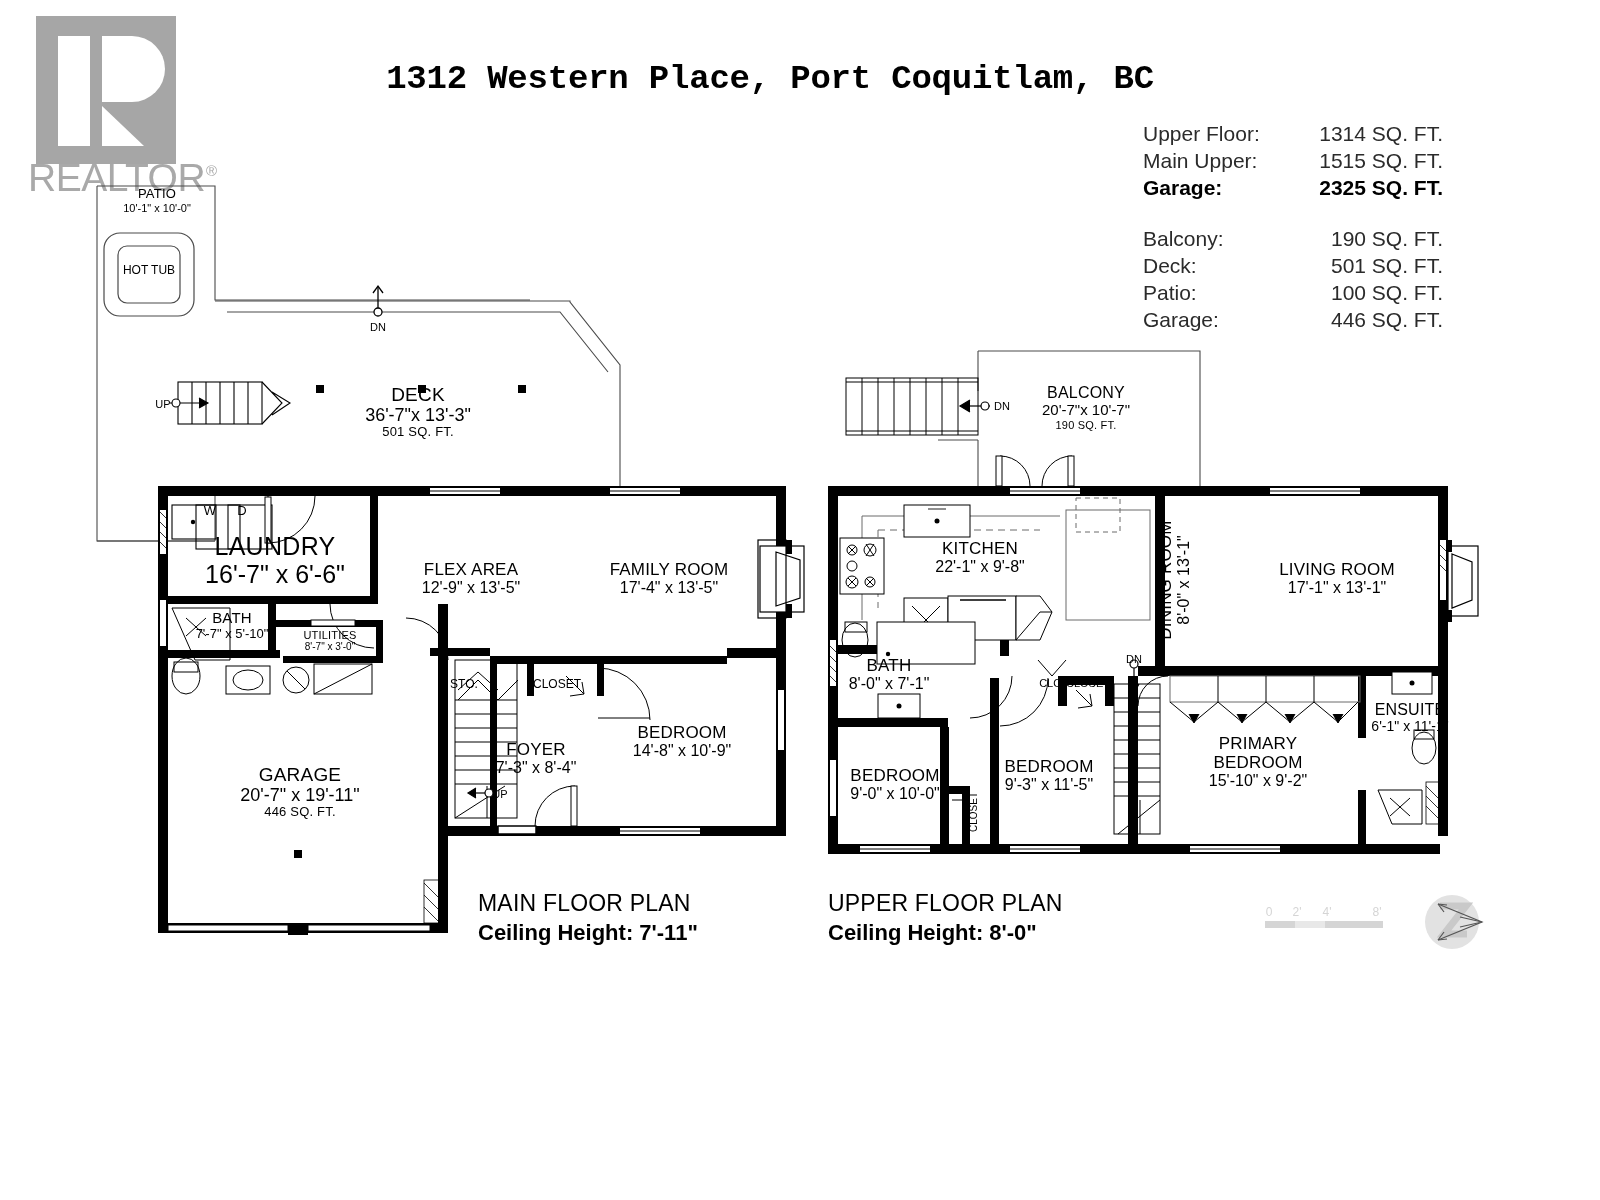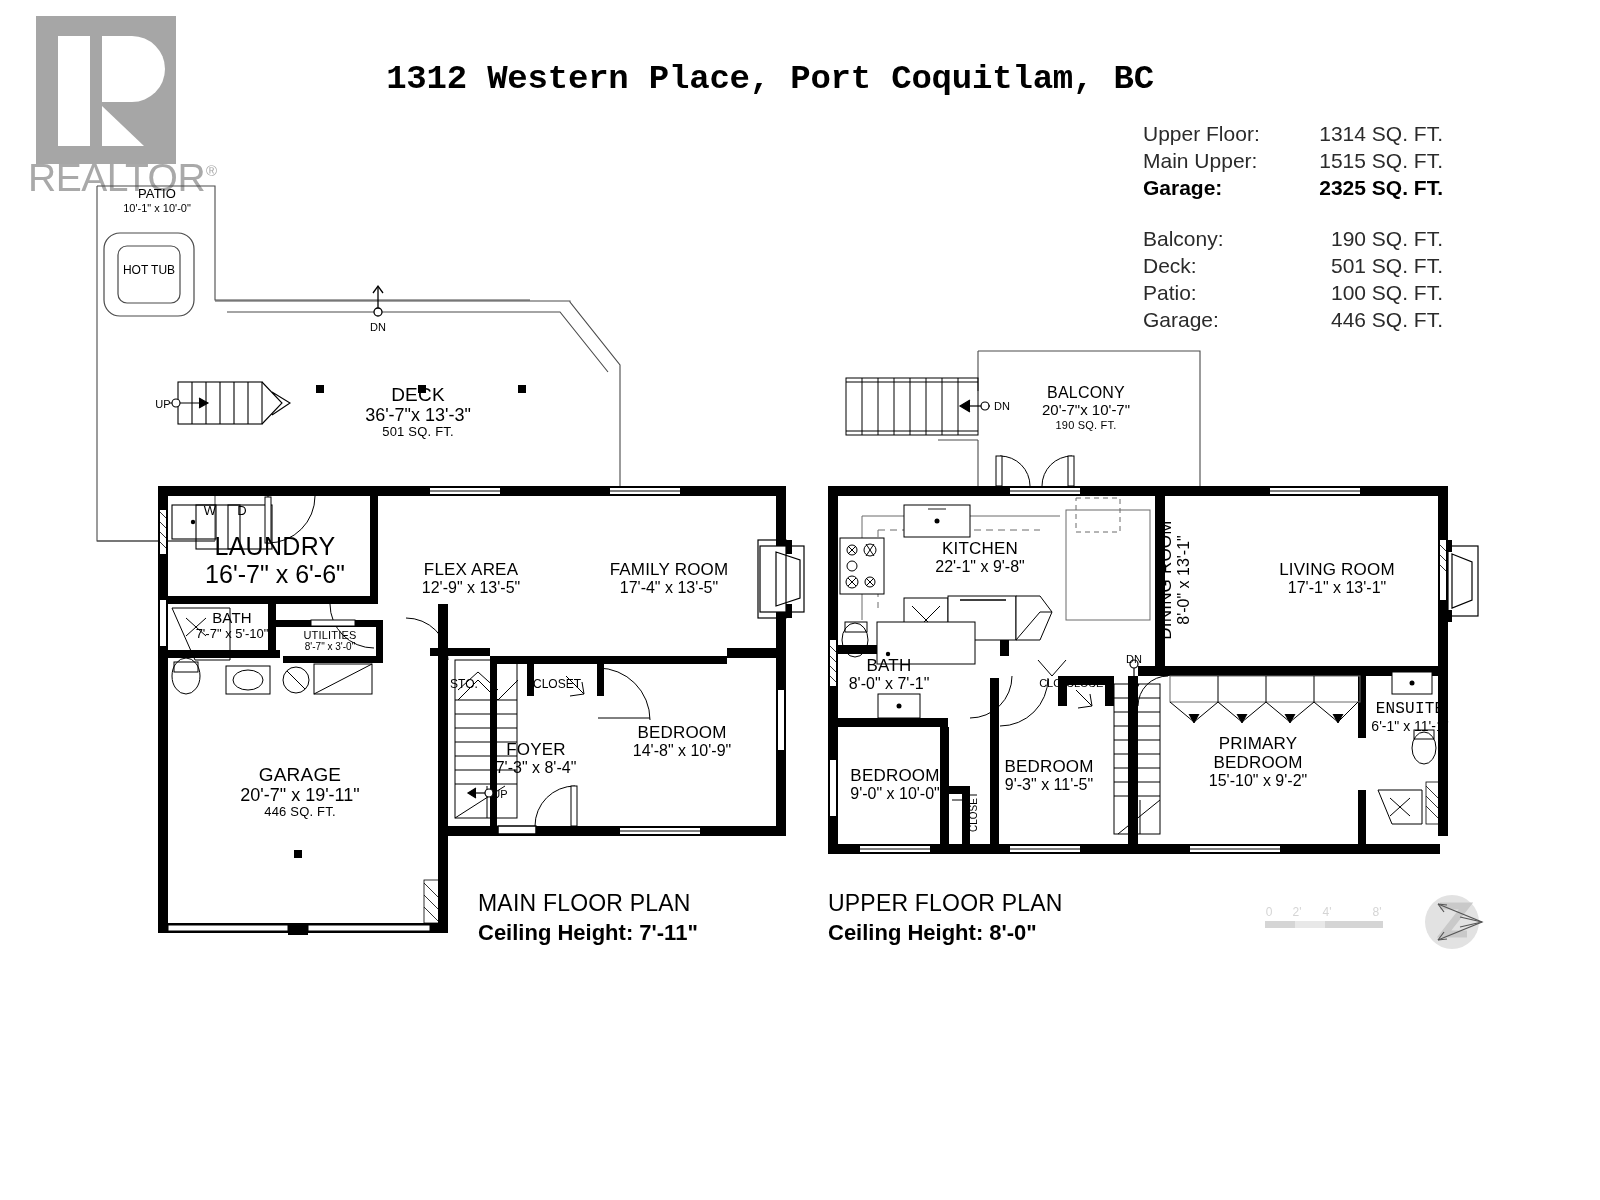--- a/index.html
+++ b/index.html
@@ -647,21 +647,21 @@
     <div class="dm">9'-3" x 11'-5"</div>
   </div>
 
   <div class="lbl-room lbl-mid" style="left:1258px; top:762px;">
     <div class="nm">PRIMARY</div>
     <div class="nm">BEDROOM</div>
     <div class="dm">15'-10" x 9'-2"</div>
   </div>
 
   <div class="lbl-room lbl-sm" style="left:1410px; top:718px;">
-    <div class="nm" style="font-size:16px;font-family:Liberation Mono, monospace;">ENSUITE</div>
+    <div class="nm" style="font-size:16px;">ENSUITE</div>
     <div class="dm" style="font-size:14px;">6'-1" x 11'-1"</div>
   </div>
 
   <div class="plan-title" style="left:478px; top:890px;">
     <div class="t1">MAIN FLOOR PLAN</div>
     <div class="t2">Ceiling Height: 7'-11"</div>
   </div>
   <div class="plan-title" style="left:828px; top:890px;">
     <div class="t1">UPPER FLOOR PLAN</div>
     <div class="t2">Ceiling Height: 8'-0"</div>

